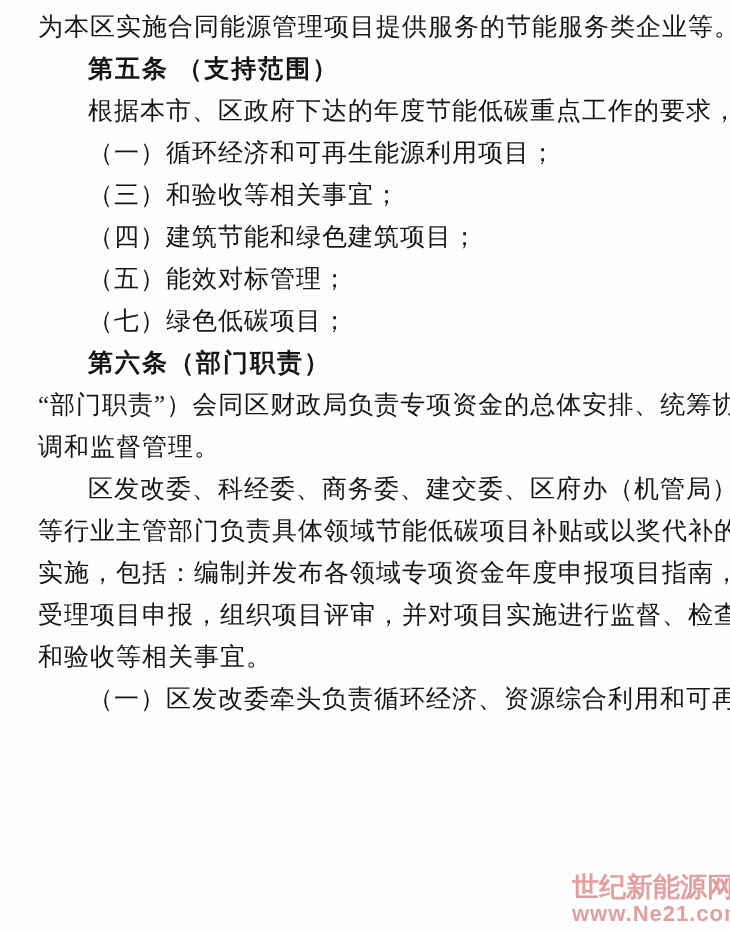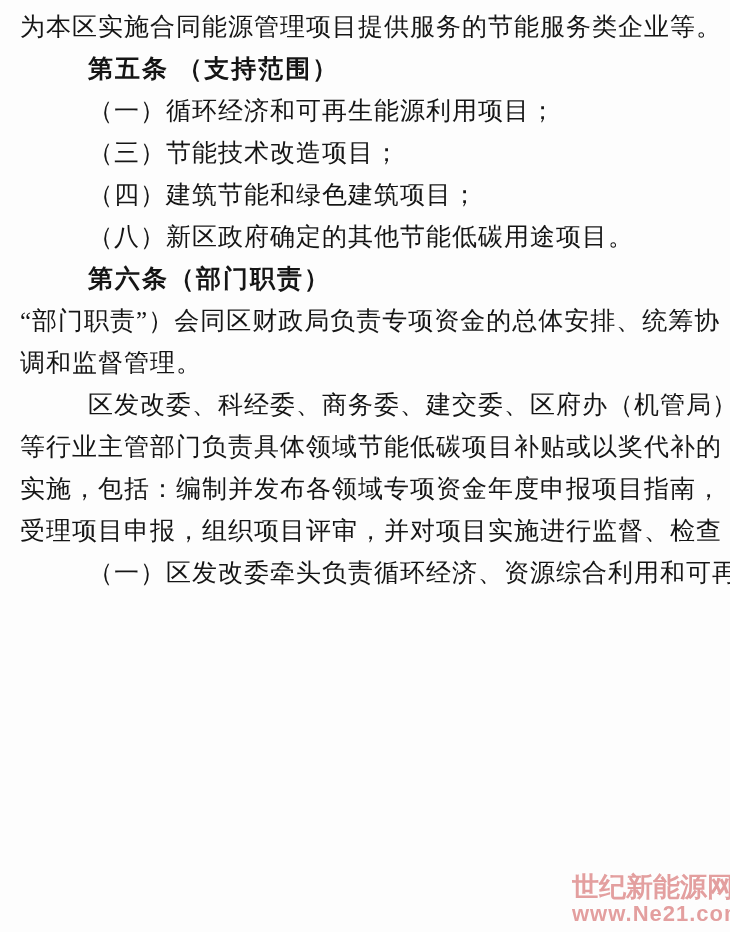--- a/index.html
+++ b/index.html
@@ -20,21 +20,21 @@
     position: absolute;
     top: 6px;
     left: 0;
     width: 730px;
   }
   .line {
     height: 42px;
     line-height: 42px;
     font-size: 25px;
     white-space: nowrap;
-    padding-left: 20px;
+    padding-left: 38px;
     letter-spacing: 1px;
     overflow: hidden;
   }
   .indent {
     padding-left: 88px;
   }
   .heading {
     font-weight: bold;
     letter-spacing: 2px;
   }
@@ -63,31 +63,34 @@
     letter-spacing: 1px;
   }
 </style>
 </head>
 <body>
 
 <div id="page">
   <div id="doc">
     <div class="line">为本区实施合同能源管理项目提供服务的节能服务类企业等。</div>
     <div class="line indent heading">第五条 （支持范围）</div>
+    <div class="line indent">根据本市、区政府下达的年度节能低碳重点工作的要求，</div>
     <div class="line indent">（一）循环经济和可再生能源利用项目；</div>
-    <div class="line indent">（三）节能技术改造项目；</div>
+    <div class="line indent">（三）和验收等相关事宜；</div>
     <div class="line indent">（四）建筑节能和绿色建筑项目；</div>
-    <div class="line indent">（八）新区政府确定的其他节能低碳用途项目。</div>
+    <div class="line indent">（五）能效对标管理；</div>
+    <div class="line indent">（七）绿色低碳项目；</div>
     <div class="line indent heading">第六条（部门职责）</div>
     <div class="line">“部门职责”）会同区财政局负责专项资金的总体安排、统筹协</div>
     <div class="line">调和监督管理。</div>
     <div class="line indent">区发改委、科经委、商务委、建交委、区府办（机管局）</div>
     <div class="line">等行业主管部门负责具体领域节能低碳项目补贴或以奖代补的</div>
     <div class="line">实施，包括：编制并发布各领域专项资金年度申报项目指南，</div>
     <div class="line">受理项目申报，组织项目评审，并对项目实施进行监督、检查</div>
+    <div class="line">和验收等相关事宜。</div>
     <div class="line indent">（一）区发改委牵头负责循环经济、资源综合利用和可再</div>
   </div>
 
   <div id="watermark" style="color: rgb(223, 143, 143);">
     <div class="wm-name">世纪新能源网</div>
     <div class="wm-url">www.Ne21.com</div>
   </div>
 </div>
 
 </body></html>

